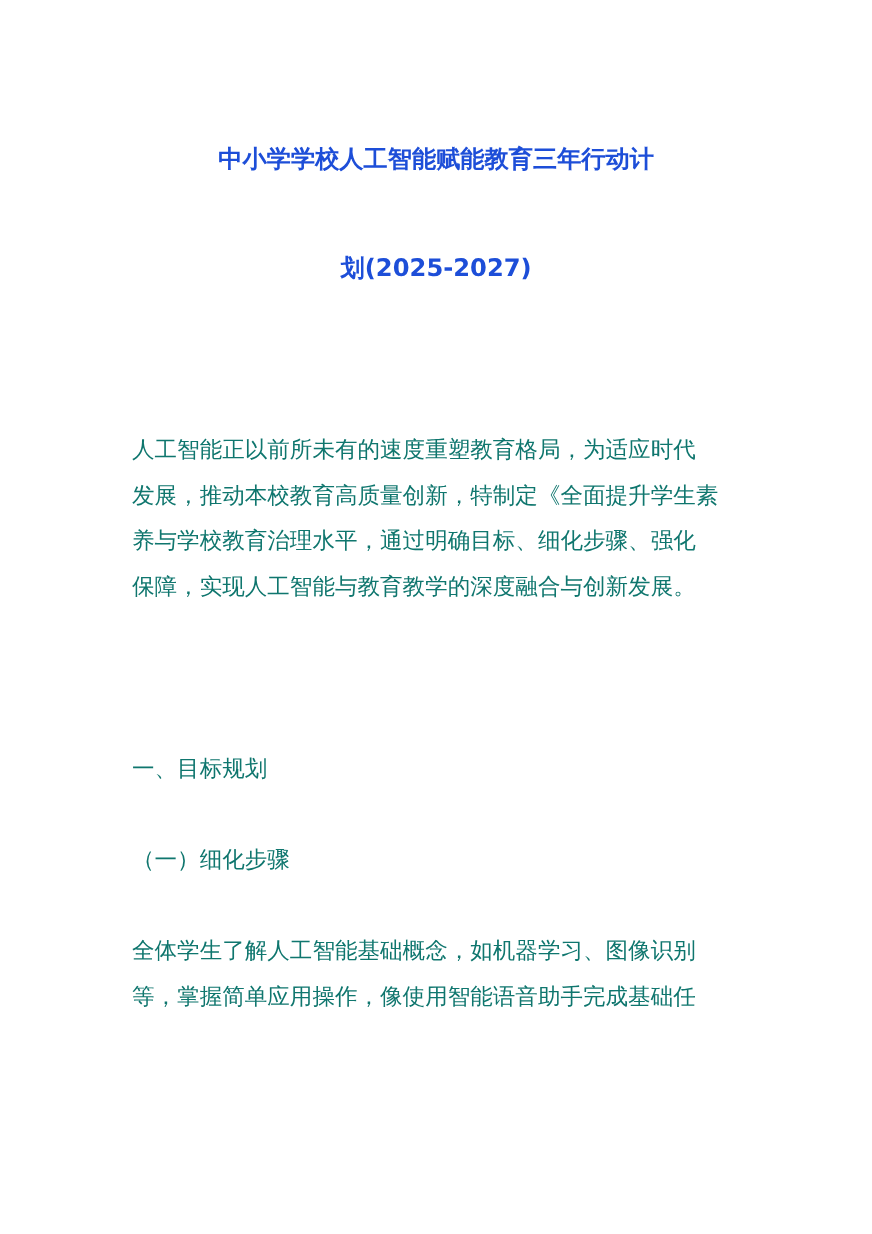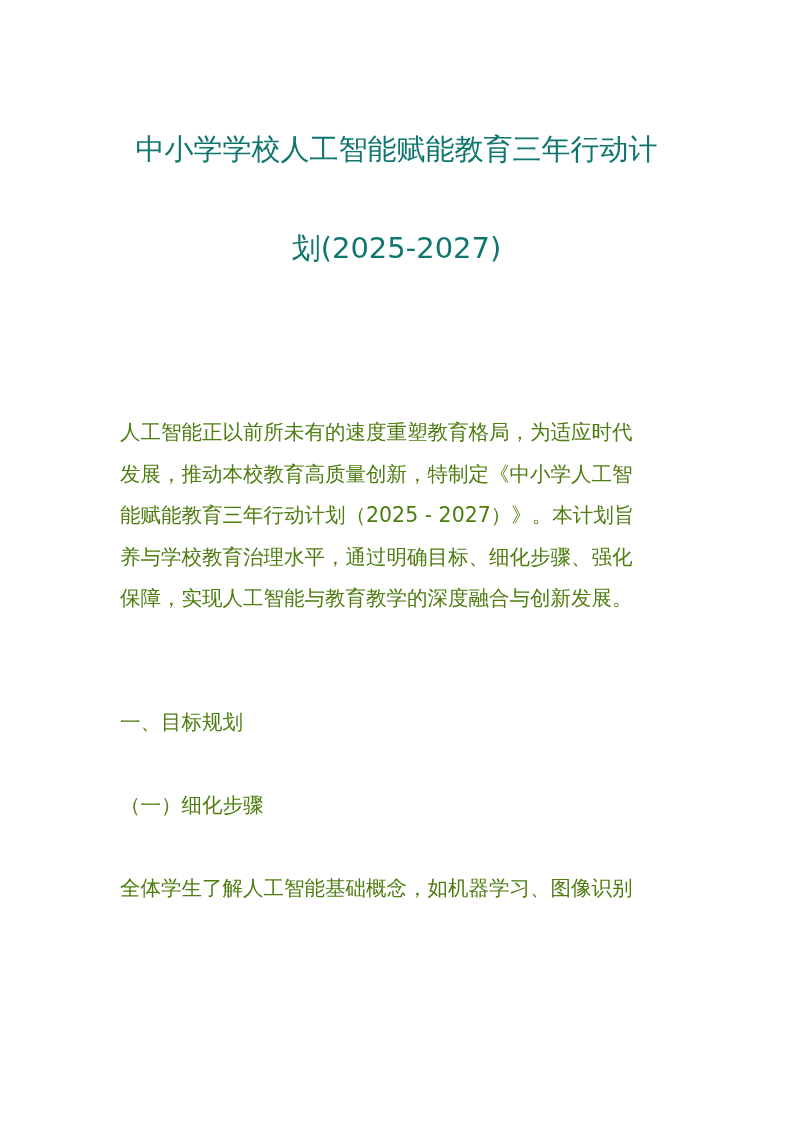--- a/index.html
+++ b/index.html
@@ -13,62 +13,61 @@
       position: relative;
       overflow: hidden;
       font-family: "DejaVu Sans", "Liberation Sans", sans-serif;
       color: #111111;
     }
     .title-line {
       position: absolute;
       left: 0;
       width: 793px;
       text-align: center;
-      font-weight: normal;
-      font-size: 29px;
-      color: #0f766e;
+      font-weight: bold;
+      font-size: 22px;
+      color: #1d4ed8;
       white-space: nowrap;
       letter-spacing: 0px;
     }
     .title-line-1 { top: 130px; }
     .title-line-2 { top: 229px; }
     .body-text {
       position: absolute;
       left: 120px;
       width: 560px;
       font-size: 20.5px;
       line-height: 41.5px;
-      color: #4d7c0f;
+      color: #0f766e;
       text-align: justify;
       text-align-last: left;
-      margin-top: 24px;
     }
     .intro { top: 388px; }
     .heading-1 { top: 678px; }
     .heading-2 { top: 761px; }
     .item-1 { top: 844px; }
     .line { display: block; white-space: nowrap; }
   </style>
 </head>
 <body>
 
 <div>
 
   <div class="title-line title-line-1">中小学学校人工智能赋能教育三年行动计</div>
   <div class="title-line title-line-2">划(2025-2027)</div>
 
   <div class="body-text intro">
     <span class="line">人工智能正以前所未有的速度重塑教育格局，为适应时代</span>
-    <span class="line">发展，推动本校教育高质量创新，特制定《中小学人工智</span>
-    <span class="line">能赋能教育三年行动计划（2025 - 2027）》。本计划旨</span>
+    <span class="line">发展，推动本校教育高质量创新，特制定《全面提升学生素</span>
     <span class="line">养与学校教育治理水平，通过明确目标、细化步骤、强化</span>
     <span class="line">保障，实现人工智能与教育教学的深度融合与创新发展。</span>
   </div>
 
   <div class="body-text heading-1">一、目标规划</div>
 
   <div class="body-text heading-2">（一）细化步骤</div>
 
   <div class="body-text item-1">
     <span class="line">全体学生了解人工智能基础概念，如机器学习、图像识别</span>
+    <span class="line">等，掌握简单应用操作，像使用智能语音助手完成基础任</span>
   </div>
 
 </div>
 
 </body></html>

